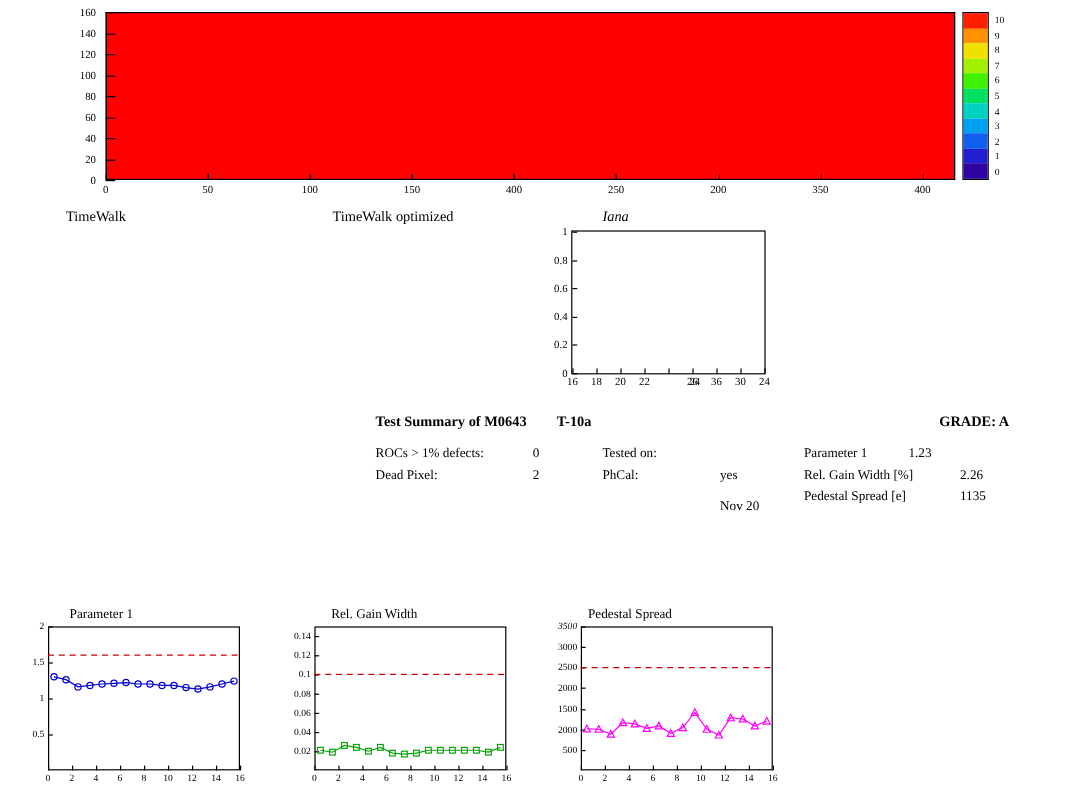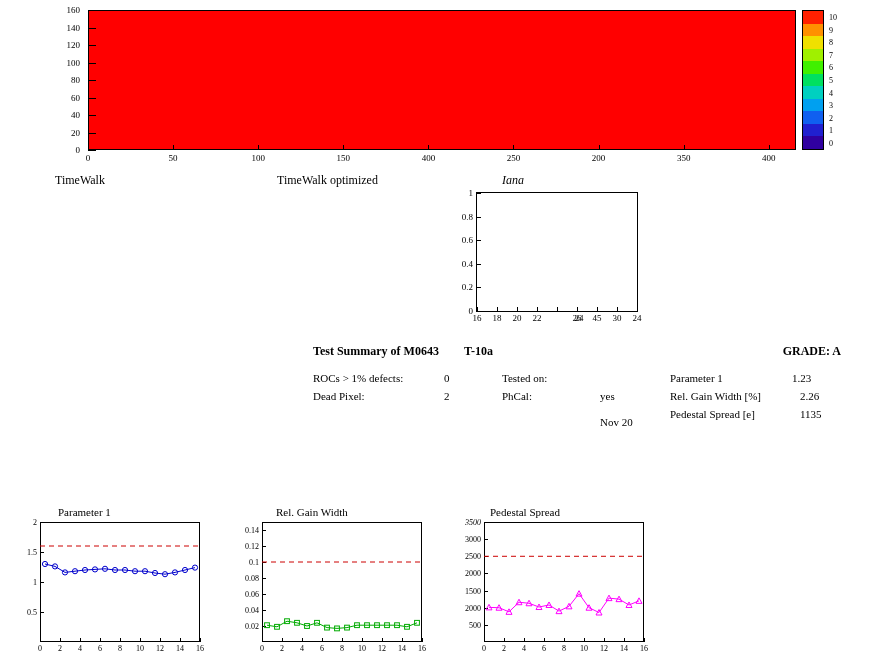--- a/index.html
+++ b/index.html
@@ -150,42 +150,42 @@
     <div class="iana-xtick" style="left: 20px; top: 120px;">18</div>
     <div style="position: absolute; left: 20px; top: 114px; width: 1px; height: 4px; background: rgb(0, 0, 0);"></div>
     <div class="iana-xtick" style="left: 40px; top: 120px;">20</div>
     <div style="position: absolute; left: 40px; top: 114px; width: 1px; height: 4px; background: rgb(0, 0, 0);"></div>
     <div class="iana-xtick" style="left: 60px; top: 120px;">22</div>
     <div style="position: absolute; left: 60px; top: 114px; width: 1px; height: 4px; background: rgb(0, 0, 0);"></div>
     <div class="iana-xtick" style="left: 80px; top: 120px; margin-left: 22px;">24</div>
     <div style="position: absolute; left: 80px; top: 114px; width: 1px; height: 4px; background: rgb(0, 0, 0);"></div>
     <div class="iana-xtick" style="left: 100px; top: 120px;">26</div>
     <div style="position: absolute; left: 100px; top: 114px; width: 1px; height: 4px; background: rgb(0, 0, 0);"></div>
-    <div class="iana-xtick" style="left: 120px; top: 120px;">45</div>
+    <div class="iana-xtick" style="left: 120px; top: 120px;">36</div>
     <div style="position: absolute; left: 120px; top: 114px; width: 1px; height: 4px; background: rgb(0, 0, 0);"></div>
     <div class="iana-xtick" style="left: 140px; top: 120px;">30</div>
     <div style="position: absolute; left: 140px; top: 114px; width: 1px; height: 4px; background: rgb(0, 0, 0);"></div>
     <div class="iana-xtick" style="left: 160px; top: 120px;">24</div>
     <div style="position: absolute; left: 160px; top: 114px; width: 1px; height: 4px; background: rgb(0, 0, 0);"></div>
   </div>
 
 <div class="abs" id="summary-title">Test Summary of M0643</div>
 <div class="abs" id="summary-subtitle">T-10a</div>
 <div class="abs" id="grade">GRADE:  A</div>
 <div class="abs" id="summary">
     <div class="sum-lab" style="left: 313px; top: 32px;">ROCs &gt; 1% defects:</div>
     <div class="sum-val" style="left: 444px; top: 32px;">0</div>
     <div class="sum-lab" style="left: 313px; top: 50px;">Dead Pixel:</div>
     <div class="sum-val" style="left: 444px; top: 50px;">2</div>
     <div class="sum-lab" style="left: 502px; top: 32px;">Tested on:</div>
     <div class="sum-val" style="left: 600px; top: 32px; margin-top: 44px;">Nov 20</div>
     <div class="sum-lab" style="left: 502px; top: 50px;">PhCal:</div>
     <div class="sum-val" style="left: 600px; top: 50px;">yes</div>
     <div class="sum-lab" style="left: 670px; top: 32px;">Parameter 1</div>
-    <div class="sum-val" style="left: 792px; top: 32px;">1.23</div>
+    <div class="sum-val" style="left: 757px; top: 32px;">1.23</div>
     <div class="sum-lab" style="left: 670px; top: 50px;">Rel. Gain Width [%]</div>
     <div class="sum-val" style="left: 800px; top: 50px;">2.26</div>
     <div class="sum-lab" style="left: 670px; top: 68px;">Pedestal Spread [e]</div>
     <div class="sum-val" style="left: 800px; top: 68px;">1135</div>
   </div>
 
 <div class="plot" id="plot0" style="left: 40px; top: 522px; width: 160px; height: 120px;">
     <div class="ptitle" style="left: 18px; top: -16px;">Parameter 1</div>
     <div class="frame" style="width: 160px; height: 120px;"></div>
     <div class="p-ytick" style="top: 90px; left: -3px;">0.5</div>

